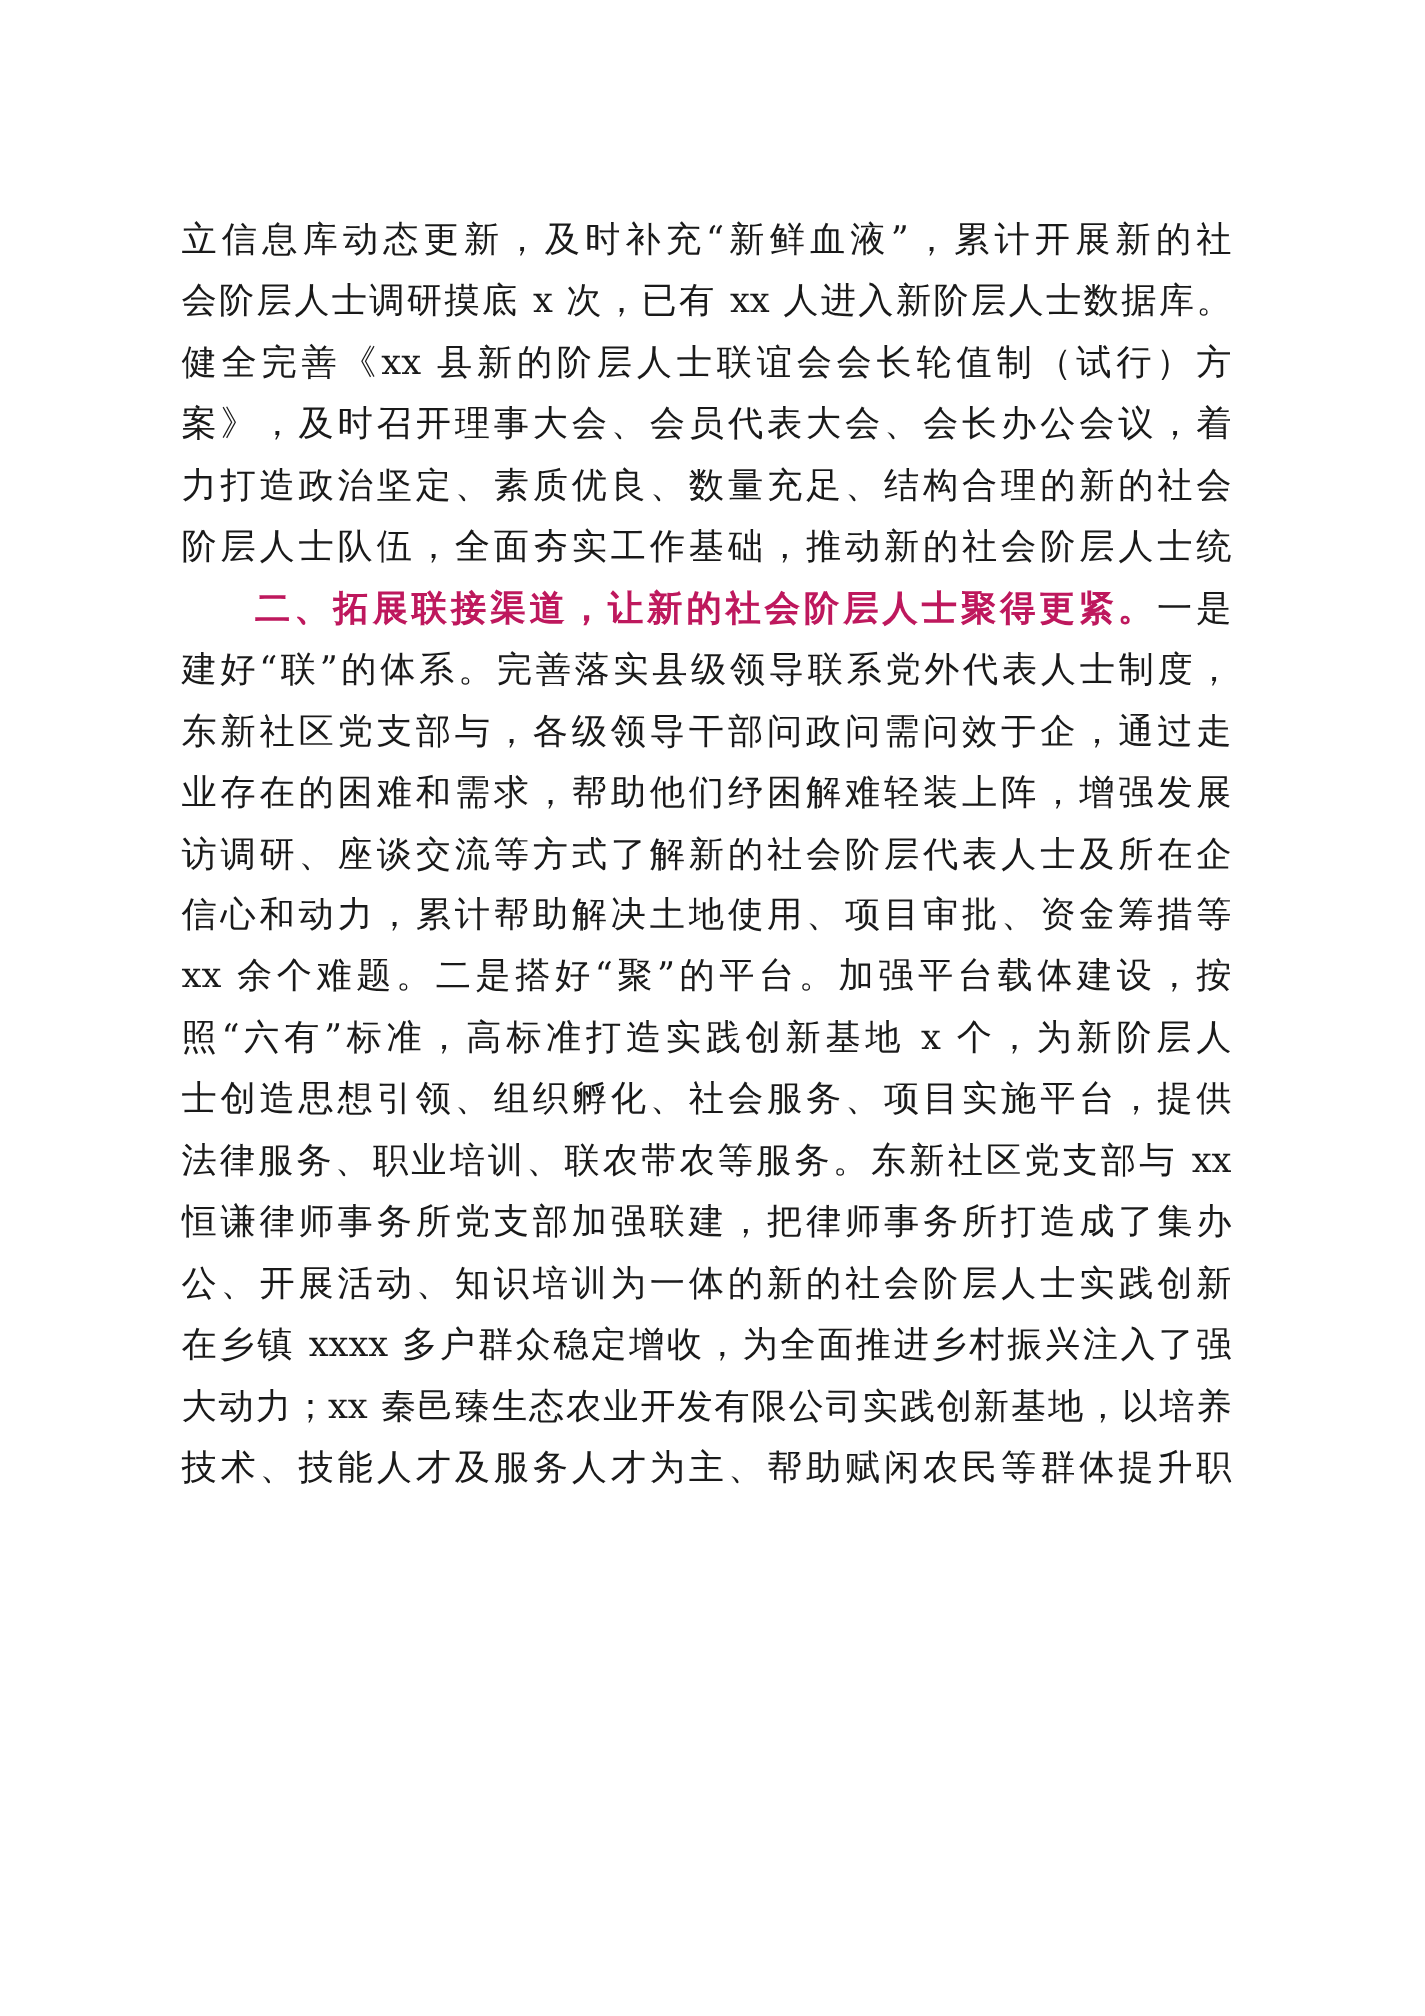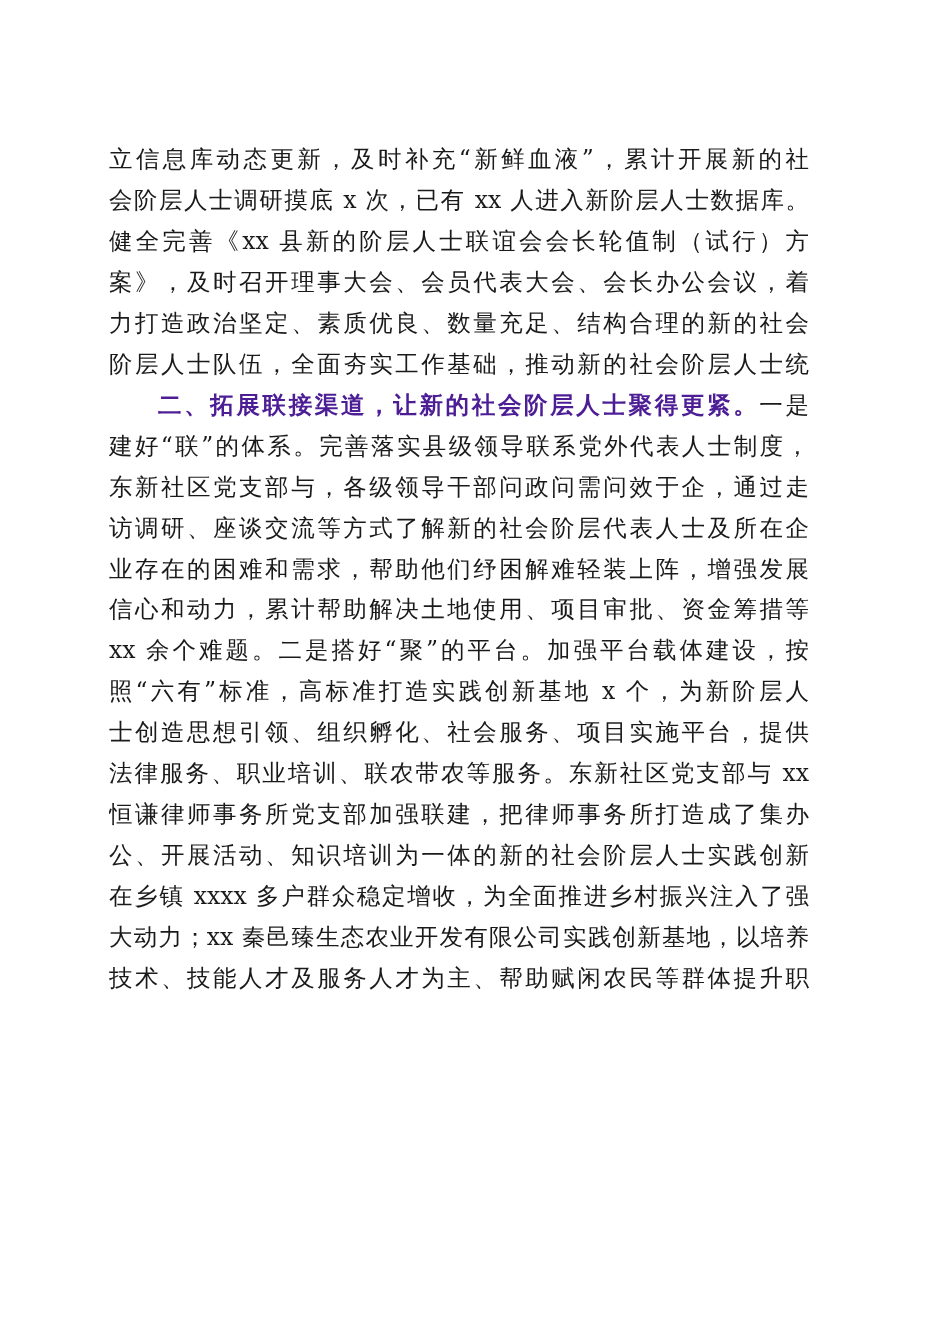--- a/index.html
+++ b/index.html
@@ -8,21 +8,21 @@
       background: #ffffff;
     }
     body {
       width: 950px;
       height: 1344px;
       position: relative;
       overflow: hidden;
     }
     .page {
       position: absolute;
-      left: 109px;
+      left: 121px;
       top: 139px;
       width: 700px;
     }
     .line {
       height: 40.96px;
       line-height: 40.96px;
       font-family: "DejaVu Serif", "Liberation Serif", serif;
       font-size: 23.5px;
       color: #1a1a1a;
       white-space: nowrap;
@@ -32,38 +32,38 @@
     }
     .line.end {
       text-align-last: left;
     }
     .line.first {
       padding-left: 49px;
     }
     .heading {
       font-family: "DejaVu Sans", "Liberation Sans", sans-serif;
       font-weight: bold;
-      color: #4c1d95;
+      color: #be185d;
     }
   </style>
 </head>
 <body>
 
 <div class="page">
   <div class="line">立信息库动态更新，及时补充“新鲜血液”，累计开展新的社</div>
   <div class="line">会阶层人士调研摸底 x 次，已有 xx 人进入新阶层人士数据库。</div>
   <div class="line">健全完善《xx 县新的阶层人士联谊会会长轮值制（试行）方</div>
   <div class="line">案》，及时召开理事大会、会员代表大会、会长办公会议，着</div>
   <div class="line">力打造政治坚定、素质优良、数量充足、结构合理的新的社会</div>
   <div class="line">阶层人士队伍，全面夯实工作基础，推动新的社会阶层人士统</div>
   <div class="line first"><span class="heading">二、拓展联接渠道，让新的社会阶层人士聚得更紧。</span><span>一是</span></div>
   <div class="line">建好“联”的体系。完善落实县级领导联系党外代表人士制度，</div>
   <div class="line">东新社区党支部与，各级领导干部问政问需问效于企，通过走</div>
+  <div class="line">业存在的困难和需求，帮助他们纾困解难轻装上阵，增强发展</div>
   <div class="line">访调研、座谈交流等方式了解新的社会阶层代表人士及所在企</div>
-  <div class="line">业存在的困难和需求，帮助他们纾困解难轻装上阵，增强发展</div>
   <div class="line">信心和动力，累计帮助解决土地使用、项目审批、资金筹措等</div>
   <div class="line">xx 余个难题。二是搭好“聚”的平台。加强平台载体建设，按</div>
   <div class="line">照“六有”标准，高标准打造实践创新基地 x 个，为新阶层人</div>
   <div class="line">士创造思想引领、组织孵化、社会服务、项目实施平台，提供</div>
   <div class="line">法律服务、职业培训、联农带农等服务。东新社区党支部与 xx</div>
   <div class="line">恒谦律师事务所党支部加强联建，把律师事务所打造成了集办</div>
   <div class="line">公、开展活动、知识培训为一体的新的社会阶层人士实践创新</div>
   <div class="line">在乡镇 xxxx 多户群众稳定增收，为全面推进乡村振兴注入了强</div>
   <div class="line">大动力；xx 秦邑臻生态农业开发有限公司实践创新基地，以培养</div>
   <div class="line">技术、技能人才及服务人才为主、帮助赋闲农民等群体提升职</div>

